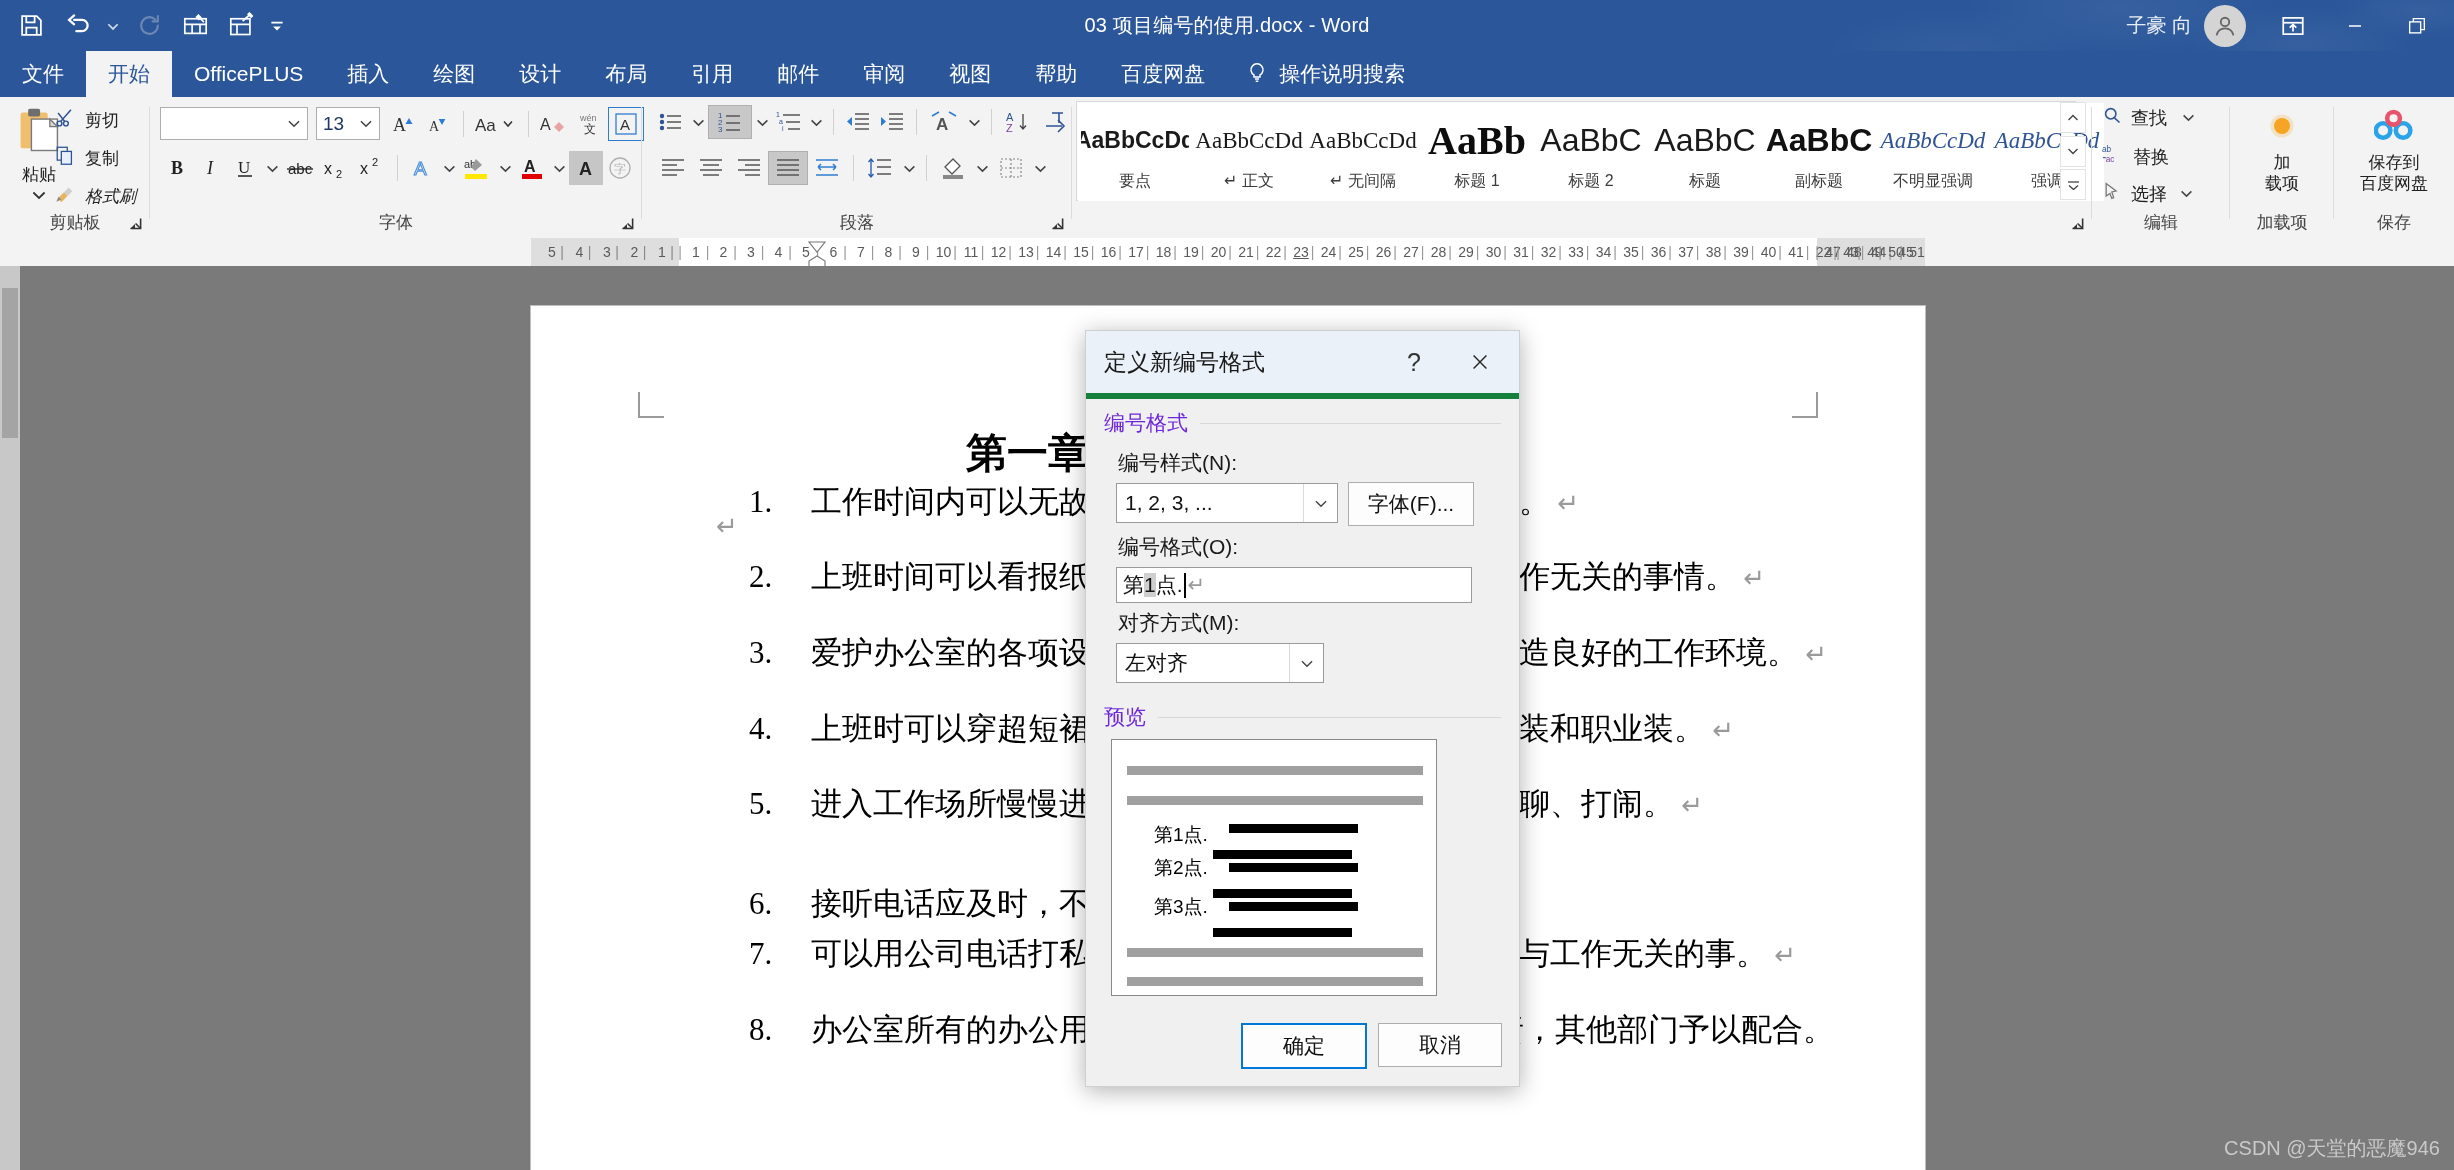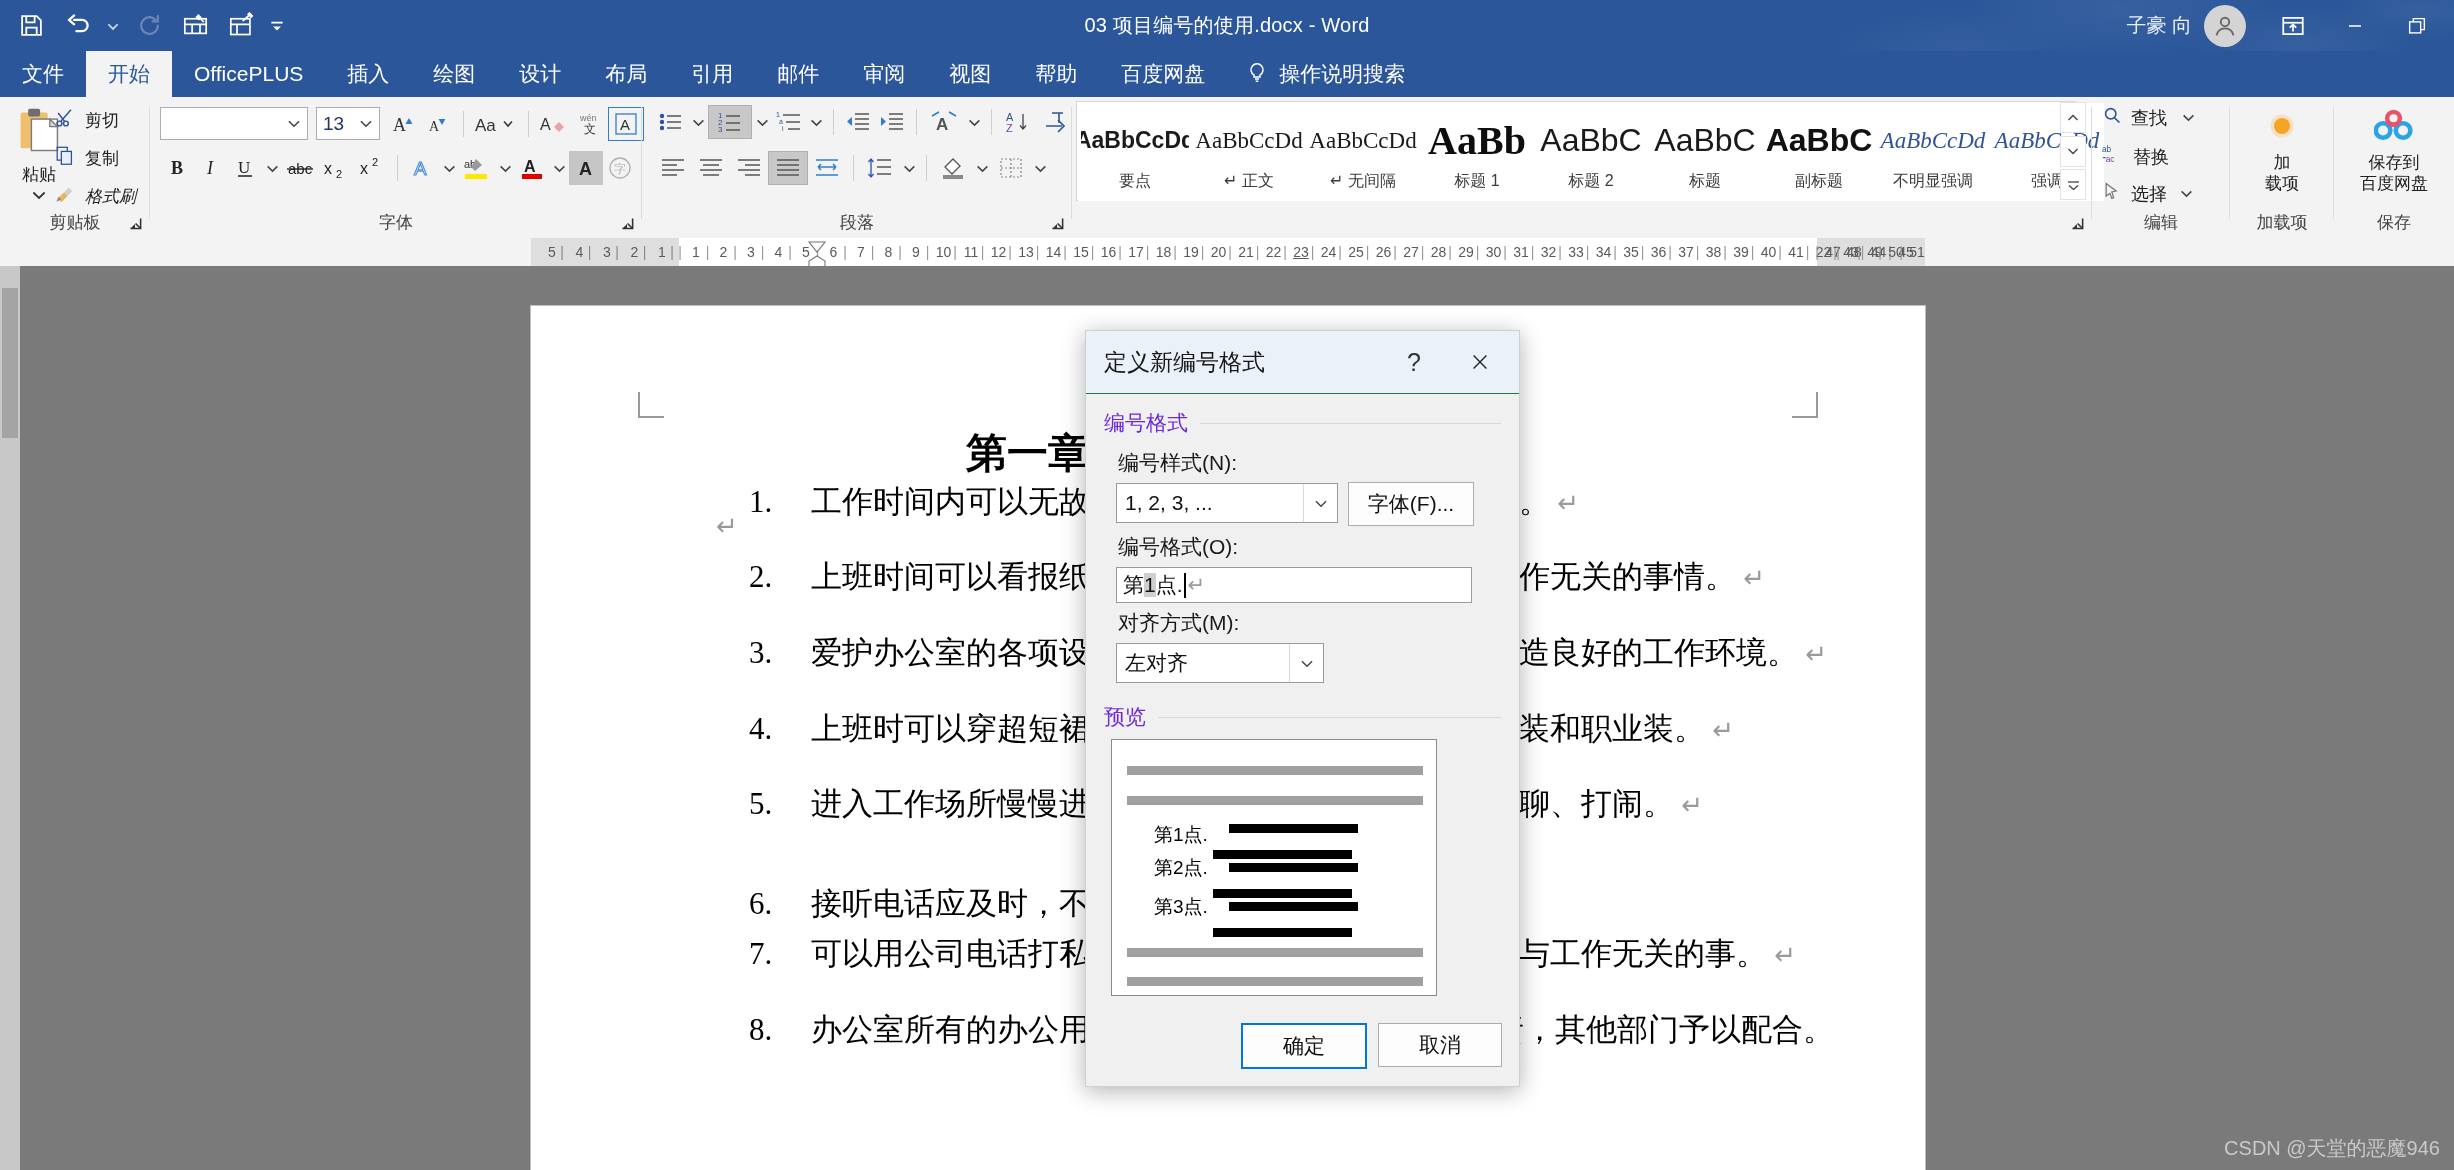--- a/index.html
+++ b/index.html
@@ -151,21 +151,21 @@
   .li .num{display:inline-block;width:62px;}
 
   .watermark{position:absolute;right:14px;bottom:8px;font-size:20px;color:#c9c9c9;}
 
   
   .dlg{
     position:absolute;left:1085px;top:330px;width:433px;height:755px;
     background:#f0f0f0;border:1px solid #cfcfcf;
     box-shadow:0 4px 22px rgba(0,0,0,.30);
   }
-  .dlg-tb{height:62px;background:#eaf1f8;display:flex;align-items:center;position:relative;border-bottom:1px solid #15803d;}
+  .dlg-tb{height:62px;background:#eaf1f8;display:flex;align-items:center;position:relative;border-bottom:6px solid #15803d;}
   .dlg-title{font-size:23px;color:#1a1a1a;margin-left:18px;}
   .dlg-help{position:absolute;right:82px;top:0;height:62px;width:46px;display:flex;align-items:center;justify-content:center;font-size:25px;color:#333;cursor:pointer;}
   .dlg-close{position:absolute;right:10px;top:0;height:62px;width:58px;display:flex;align-items:center;justify-content:center;cursor:pointer;}
 
   .sect{position:absolute;left:18px;right:18px;}
   .sect-h{display:flex;align-items:center;gap:12px;font-size:21px;color:#6d28d9;}
   .sect-h .ln{flex:1;height:1px;background:#d8d8d8;}
 
   .lbl{font-size:21px;color:#1a1a1a;}
   .combo{

